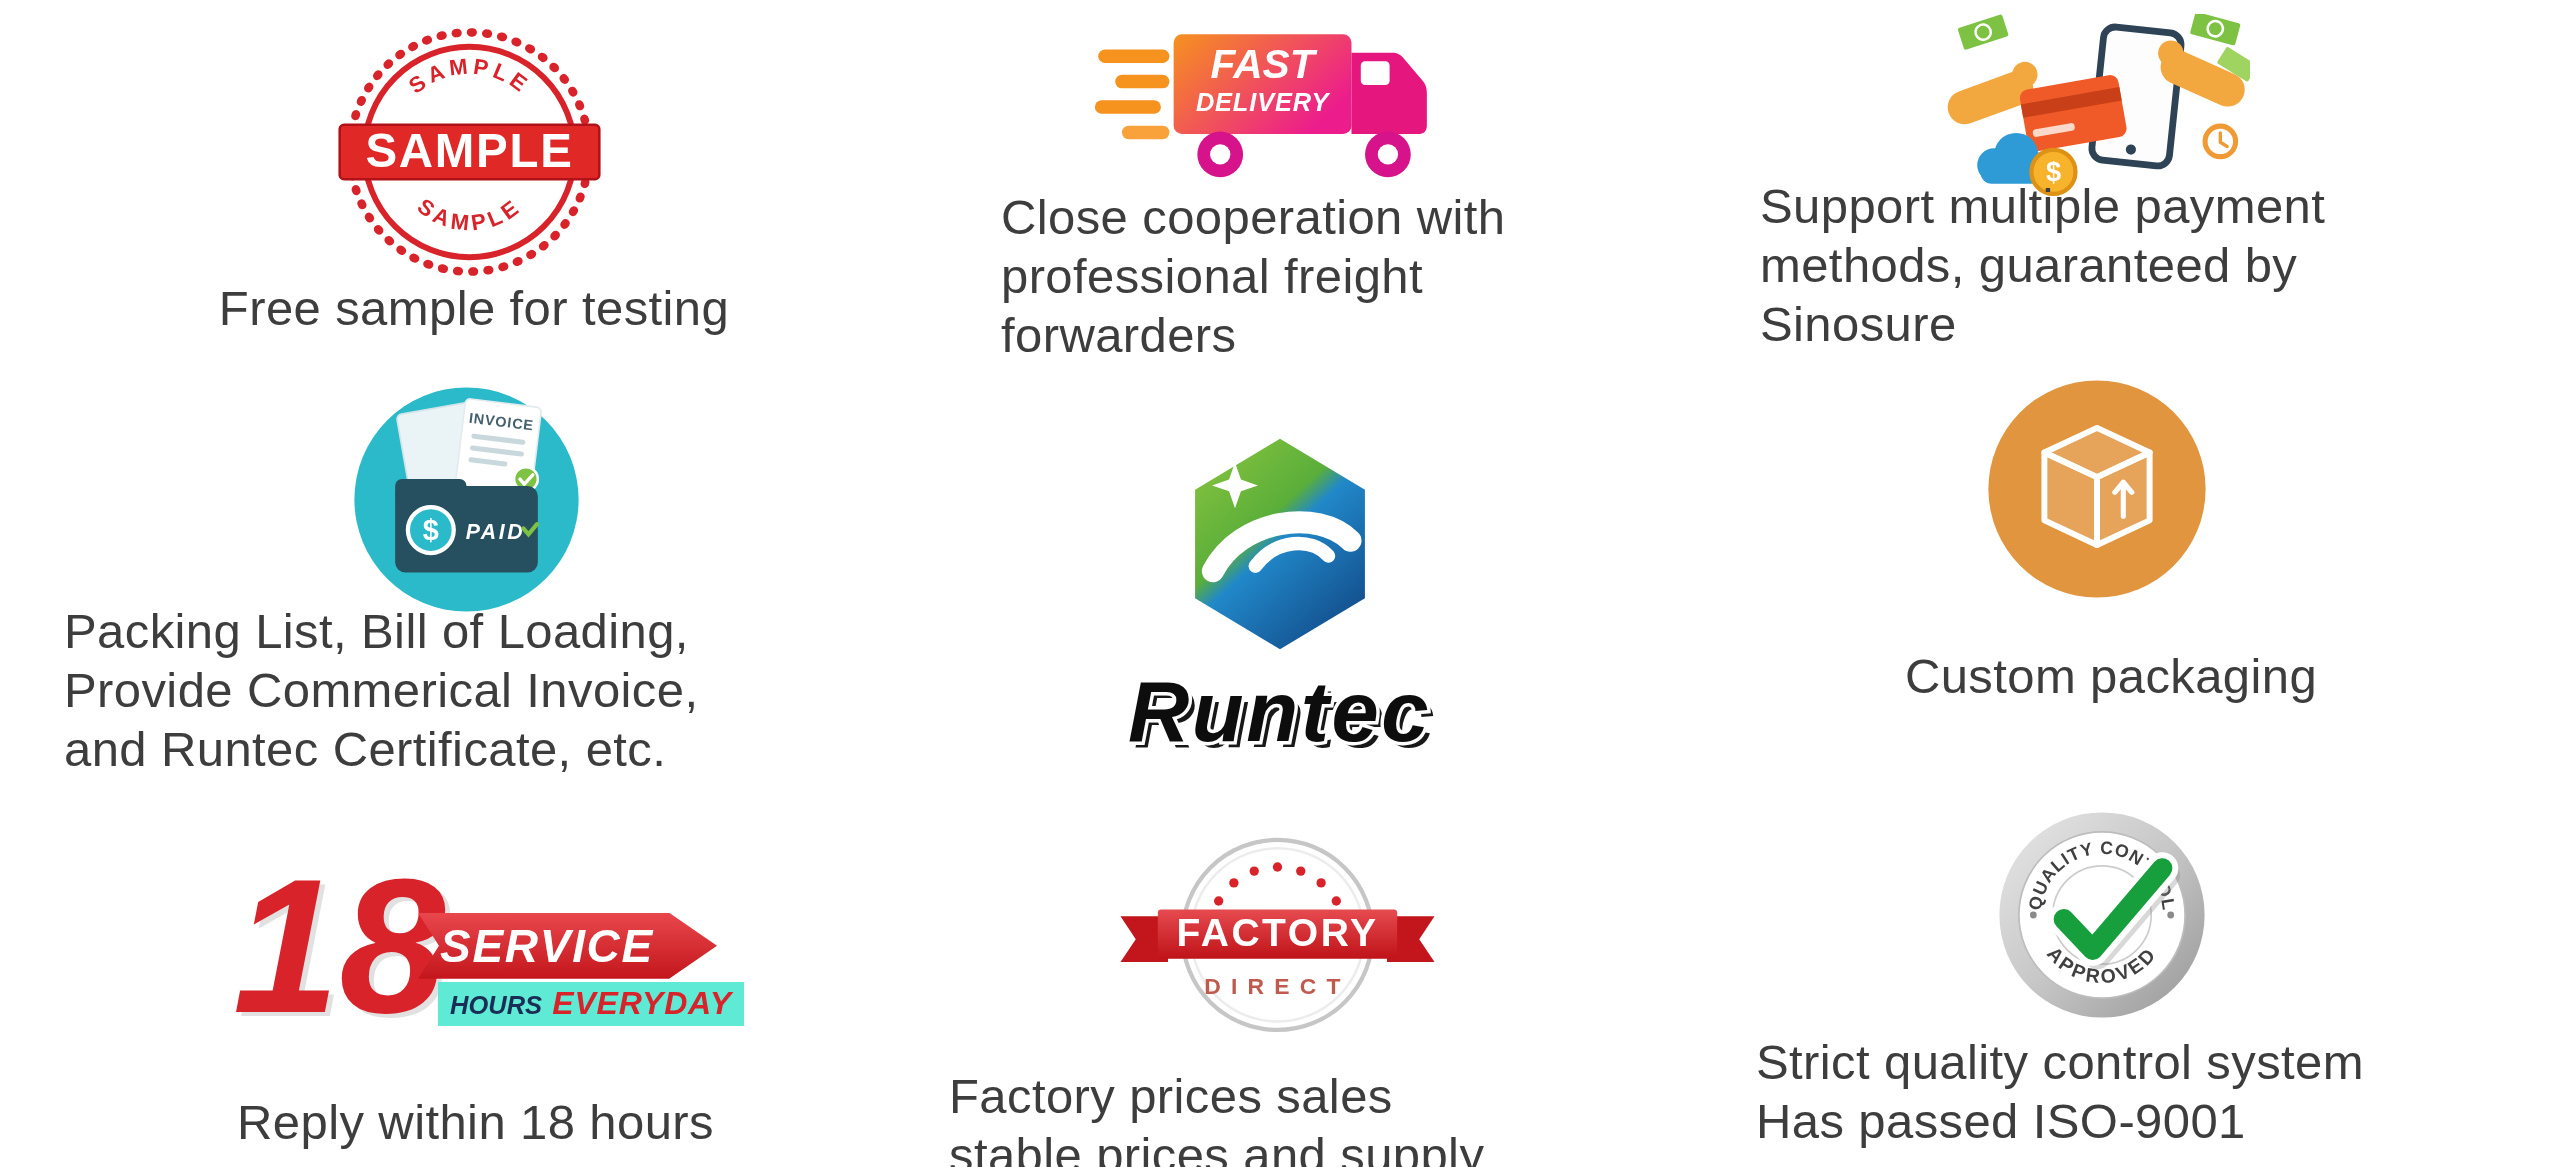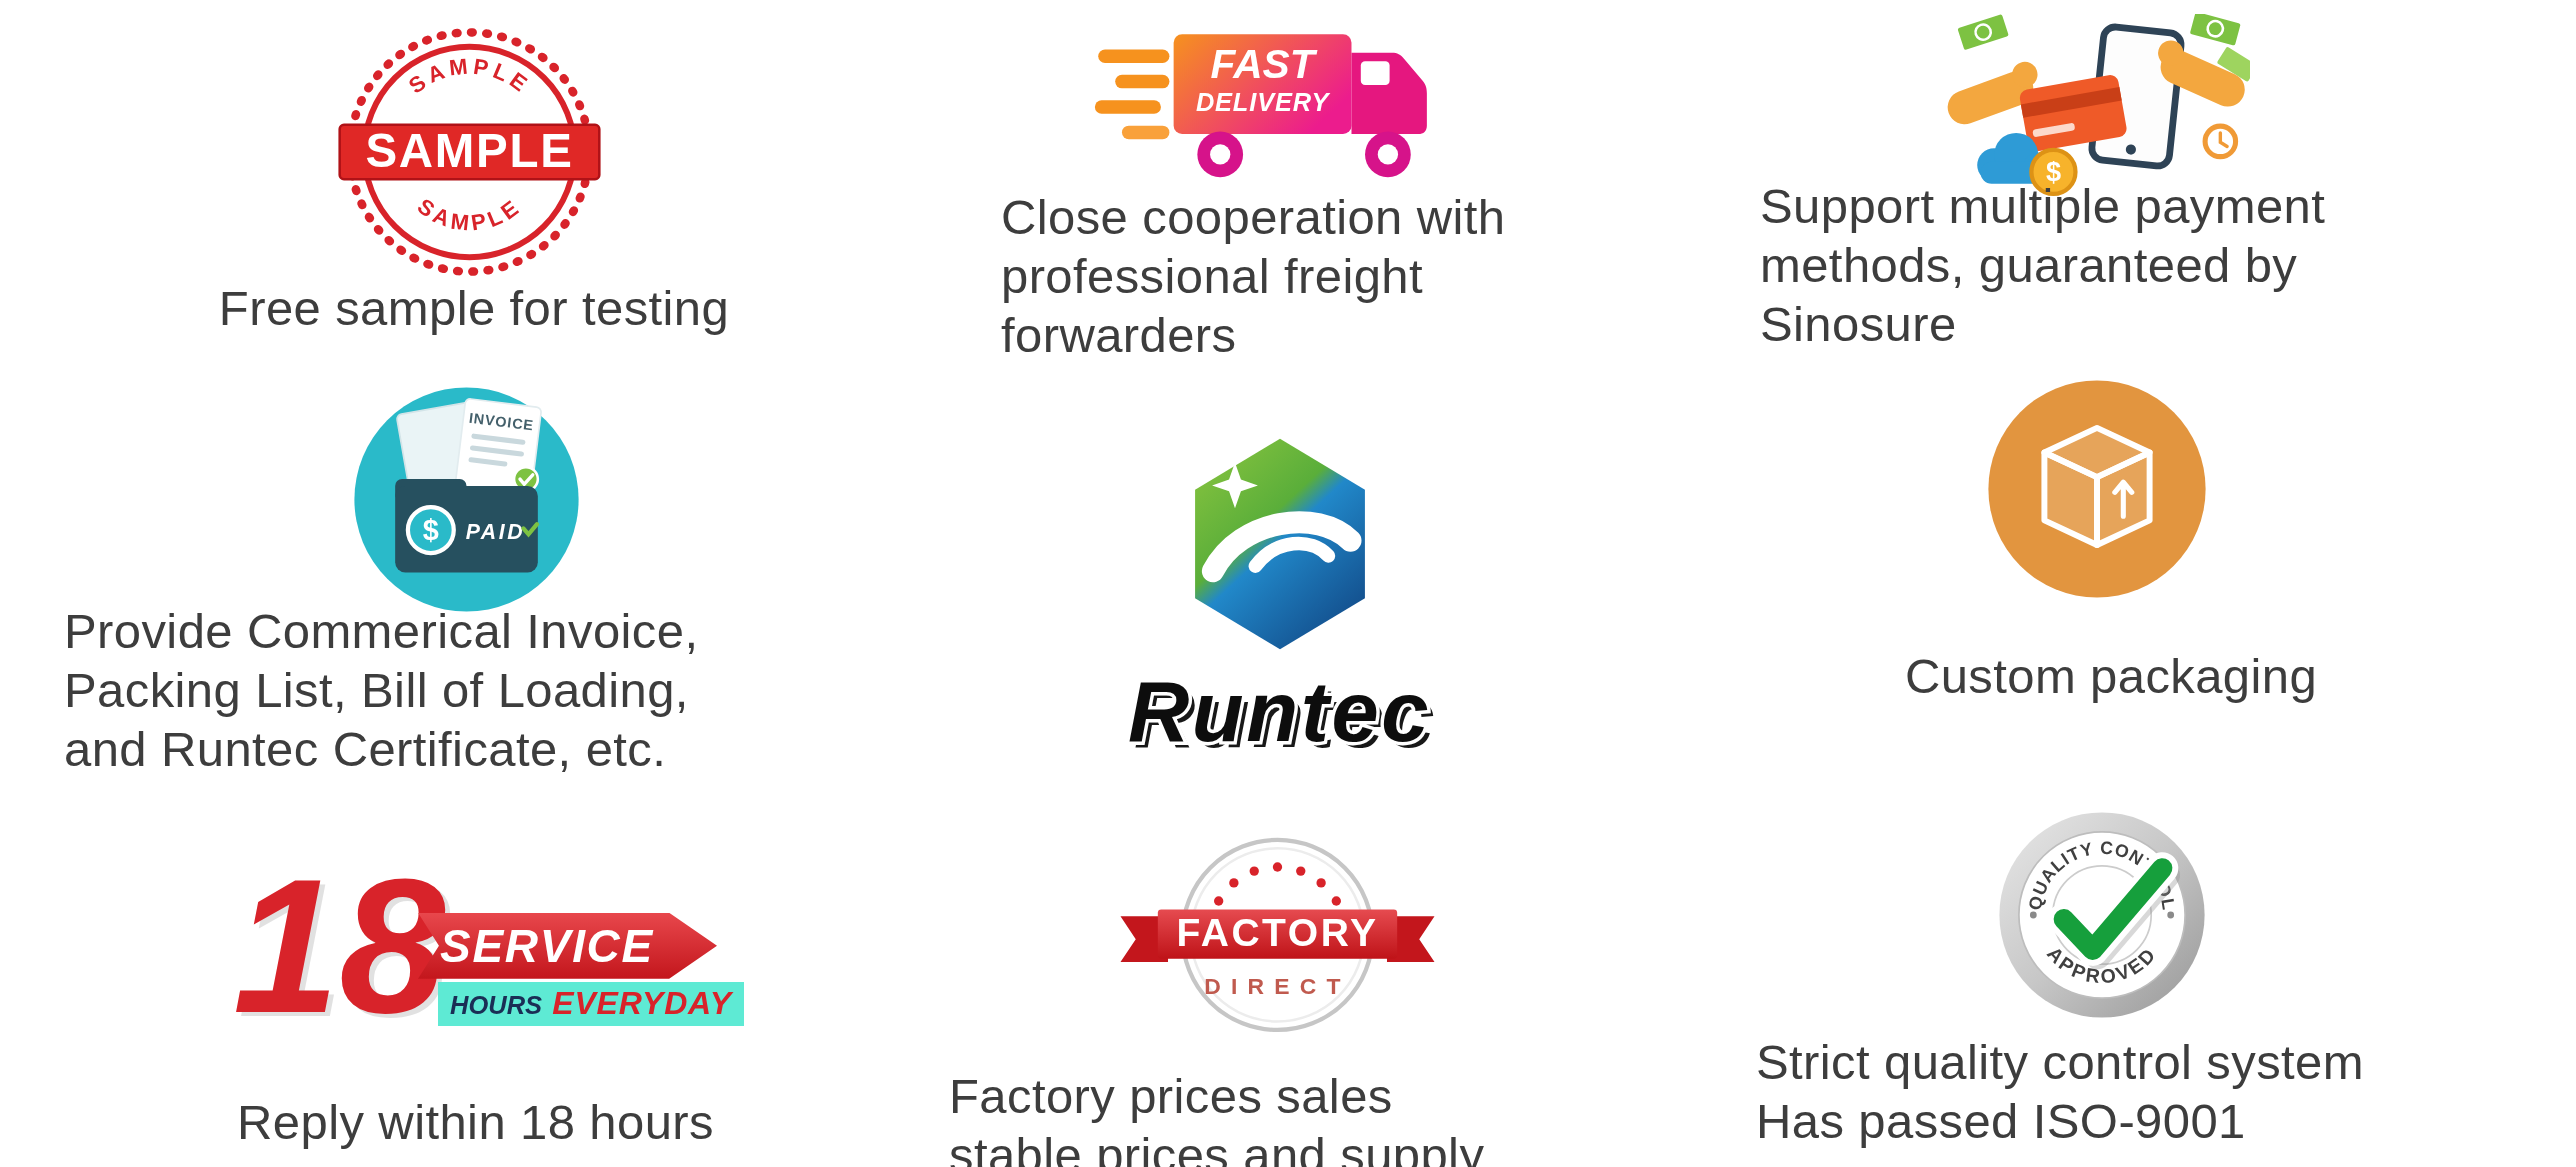--- a/index.html
+++ b/index.html
@@ -137,22 +137,22 @@
     <circle cx="206" cy="112" r="14" fill="#7dc242" stroke="#ffffff" stroke-width="3"></circle>
     <path d="M199,112 l5,6 l10,-11" stroke="#ffffff" stroke-width="4" fill="none" stroke-linecap="round"></path>
     <rect x="52" y="112" width="84" height="26" rx="8" fill="#26505f"></rect>
     <rect x="52" y="120" width="168" height="102" rx="12" fill="#26505f"></rect>
     <circle cx="94" cy="172" r="27" fill="#2abac9" stroke="#ffffff" stroke-width="5"></circle>
     <text x="94" y="184" text-anchor="middle" font-size="34" font-weight="bold" fill="#ffffff">$</text>
     <text x="170" y="182" text-anchor="middle" font-size="25" font-weight="bold" font-style="italic" fill="#ffffff" letter-spacing="3">PAID</text>
     <path d="M203,170 l6,7 l10,-12" stroke="#7dc242" stroke-width="5" fill="none" stroke-linecap="round"></path>
   </svg>
   <div class="caption abs" style="left:64px;top:602px;width:899px">
+    <div>Packing List, Bill of Loading,</div>
     <div>Provide Commerical Invoice,</div>
-    <div>Packing List, Bill of Loading,</div>
     <div>and Runtec Certificate, etc.</div>
   </div>
 
   <div class="abs" style="left:1080px;top:437px;width:399px">
     <svg width="192" height="214" viewBox="0 0 226 252" style="display:block;margin:0 auto">
       <defs>
         <linearGradient id="hexg" x1="0" y1="0" x2="0.75" y2="1">
           <stop offset="0" stop-color="#8dc63f"></stop>
             <stop offset="0.45" stop-color="#5aae3a"></stop>
           <stop offset="0.55" stop-color="#2188c9"></stop>

